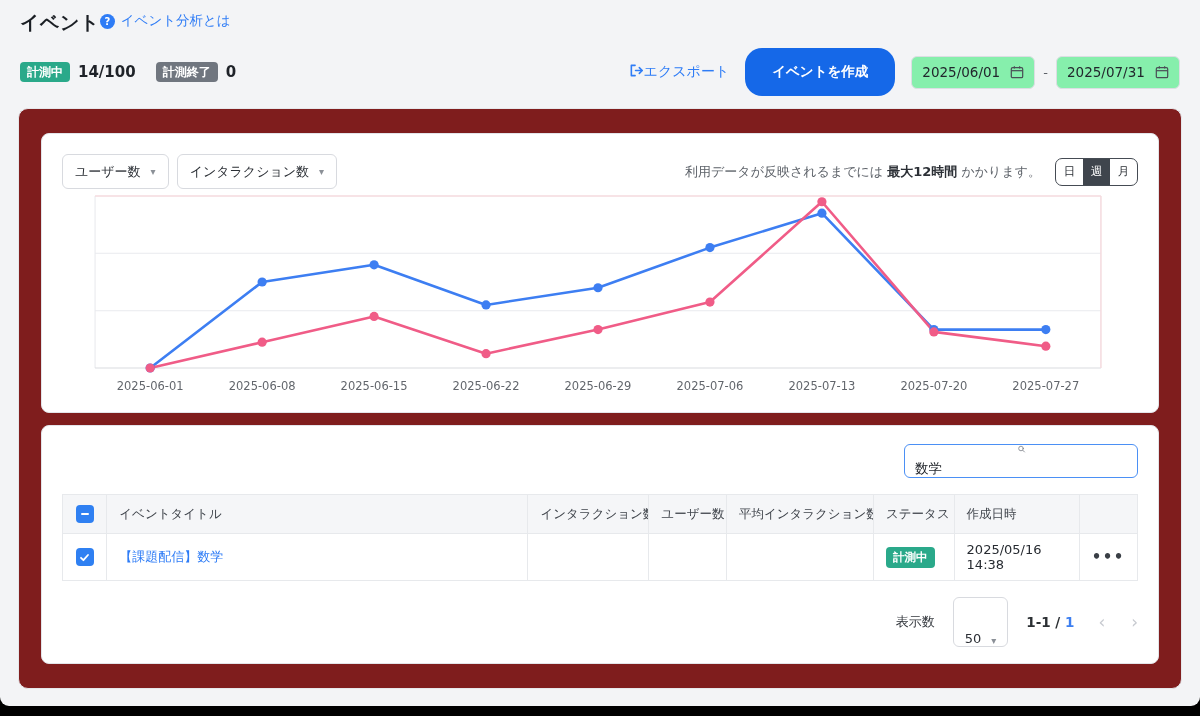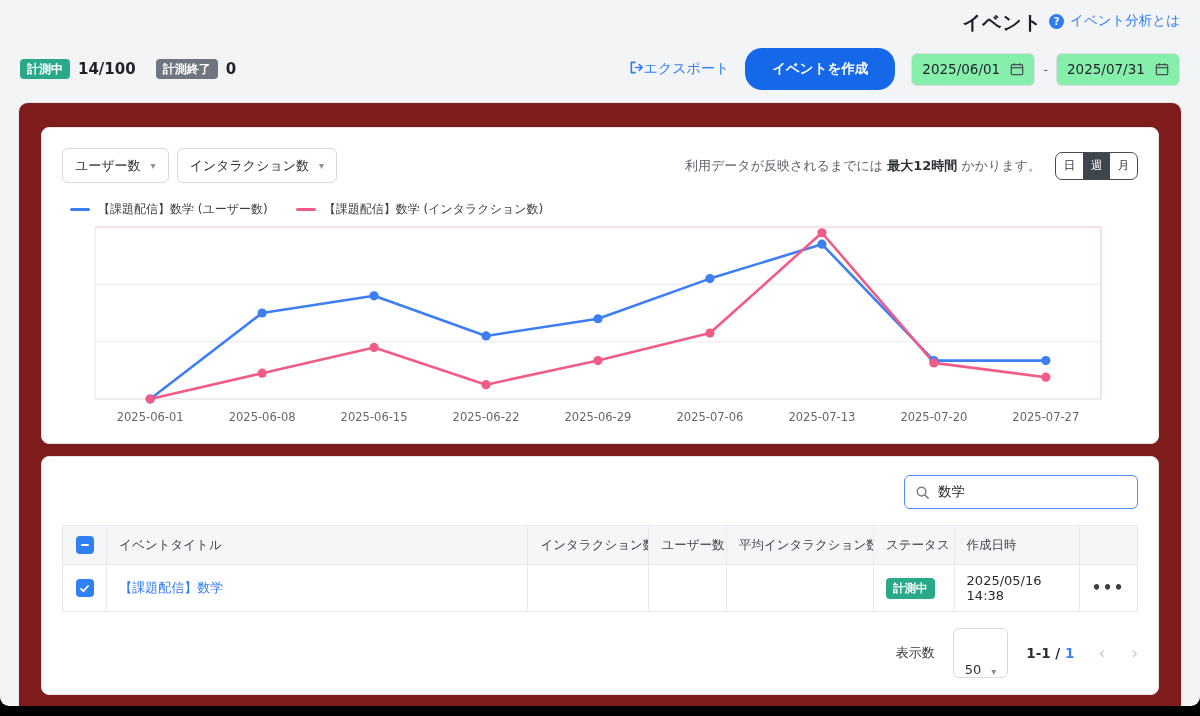--- a/index.html
+++ b/index.html
@@ -2,36 +2,36 @@
 <html><head>
 <meta charset="utf-8">
 <style>
   * { margin:0; padding:0; box-sizing:border-box; }
   html,body { width:1200px; height:716px; }
   body { background:#000; font-family:"DejaVu Sans","Liberation Sans",sans-serif; }
   .screen { position:relative; width:1200px; height:706px; background:#f3f4f6;
             border-bottom-left-radius:9px; border-bottom-right-radius:9px; overflow:hidden; }
 
   
-  .topbar { display:flex; justify-content:flex-end; align-items:flex-start; padding:10px 20px 0;gap:7px; }
+  .topbar { display:flex; justify-content:flex-start; align-items:flex-start; padding:10px 20px 0; }
   .page-title { font-size:19px; font-weight:700; color:#1a1e24; letter-spacing:.5px; }
   .help-link { display:flex; align-items:center; gap:6px; color:#2e7cf6; font-size:13.5px; cursor:pointer; margin-top:2px; }
   .help-icon { width:15px; height:15px; border-radius:50%; background:#2e7cf6; color:#fff;
                font-size:10px; font-weight:700; display:inline-flex; align-items:center; justify-content:center; }
 
   
   .actionbar { display:flex; justify-content:space-between; align-items:center; padding:0 20px; margin-top:12px; }
   .stats { display:flex; align-items:center; gap:8px; }
   .badge { display:inline-block; padding:3px 7px; border-radius:4px; color:#fff; font-size:12px; font-weight:600; line-height:1.2; }
   .badge.green { background:#2aa98a; }
   .badge.gray  { background:#70767f; }
   .stat-val { font-weight:700; font-size:15px; color:#1e2228; margin-right:12px; }
   .actions { display:flex; align-items:center; gap:16px; }
   .export-link { display:flex; align-items:flex-start; gap:0; color:#2e7cf6; font-size:14px; cursor:pointer; }
-  .create-btn { background:#1568e8; color:#fff; border:none; border-radius:17px; height:42px;
+  .create-btn { background:#1568e8; color:#fff; border:none; border-radius:17px; height:48px;
                 padding:0 27px; font-size:13.5px; font-weight:600; font-family:inherit; cursor:pointer; }
   .date-range { display:flex; align-items:center; gap:8px; }
   .date-input { background:#86efac; border:1px solid #dcdee3; border-radius:6px; height:33px; width:124px;
                 display:flex; align-items:center; justify-content:space-between; padding:0 10px;
                 font-size:13.5px; color:#22262c; cursor:pointer; }
   .date-sep { color:#5d6269; font-size:13px; }
 
   
   .outer-card { margin:12px 18px 0; background:#7f1d1d; border:1px solid #e6e7eb; border-radius:10px; padding:24px 22px; }
   .card { background:#fff; border:1px solid #e3e4e9; border-radius:8px; }
@@ -55,21 +55,21 @@
   
   .legend { display:flex; gap:28px; margin:18px 0 4px 8px; }
   .legend-item { display:flex; align-items:center; gap:8px; font-size:12px; color:#3a3f45; }
   .swatch { width:20px; height:3px; border-radius:2px; display:inline-block; }
   .chart-wrap { margin-top:2px; }
   svg text.xlabel { font-size:11.5px; fill:#62666c; font-family:"DejaVu Sans",sans-serif; }
 
   
   .search-row { display:flex; justify-content:flex-end; }
   .search-box { display:flex; align-items:center; gap:8px; width:234px; height:34px;
-                border:1.5px solid #4b90f5; border-radius:6px; background:#fff; padding:0 10px; }
+                border:1.5px solid #4b90f5; border-radius:6px; background:#fff; padding:0 10px;flex-direction:column; }
   .search-box input { border:none; outline:none; flex:1; font-size:13.5px; color:#23272d;
                       font-family:inherit; background:transparent; width:100%; }
   table { width:100%; border-collapse:collapse; table-layout:fixed; margin-top:16px; }
   th, td { border:1px solid #e7e9ec; }
   th { background:#f5f6f8; height:39px; font-size:12.5px; color:#40454c; font-weight:500;
        text-align:left; padding:0 12px; white-space:nowrap; overflow:hidden; }
   td { height:47px; font-size:13px; color:#272b31; padding:0 12px; background:#fff; }
   .cell-center { text-align:center; padding:0; }
   .checkbox { width:18px; height:18px; border-radius:4px; background:#2f80f2; display:inline-flex;
               align-items:center; justify-content:center; cursor:pointer; vertical-align:middle; }
@@ -159,30 +159,20 @@
         <div class="chart-right">
           <span class="note"><span>利用データが反映されるまでには </span><b>最大12時間</b><span> かかります。</span></span>
           <div class="toggle">
               <span class="toggle-opt">日</span>
               <span class="toggle-opt selected">週</span>
               <span class="toggle-opt">月</span>
             </div>
         </div>
       </div>
 
-      <div class="legend">
-          <div class="legend-item">
-            <span class="swatch" style="background: rgb(61, 126, 242);"></span>
-            <span>【課題配信】数学 (ユーザー数)</span>
-          </div>
-          <div class="legend-item">
-            <span class="swatch" style="background: rgb(240, 92, 135);"></span>
-            <span>【課題配信】数学 (インタラクション数)</span>
-          </div>
-        </div>
 
       <div class="chart-wrap">
         <svg id="chart-svg" width="100%" height="207" viewBox="0 0 1074 207" preserveAspectRatio="none">
             <line x1="33" y1="5" x2="33" y2="177" stroke="#e7e8ec" stroke-width="1"></line>
             <line x1="33" y1="119.66666666666667" x2="1037" y2="119.66666666666667" stroke="#e9eaee" stroke-width="1"></line>
             <line x1="33" y1="62.33333333333334" x2="1037" y2="62.33333333333334" stroke="#e9eaee" stroke-width="1"></line>
             <line x1="33" y1="177" x2="1037" y2="177" stroke="#d9dbdf" stroke-width="1"></line>
             <line x1="33" y1="5" x2="1037" y2="5" stroke="#f4dade" stroke-width="1.5"></line>
             <line x1="1037" y1="5" x2="1037" y2="177" stroke="#f4dade" stroke-width="1.5"></line>
             <polyline points="88,177 199.75,91 311.5,73.8 423.25,113.93333333333334 535,96.73333333333335 646.75,56.599999999999994 758.5,22.19999999999999 870.25,138.58666666666667 982,138.58666666666667" fill="none" stroke="#3d7ef2" stroke-width="2.6" stroke-linejoin="round" stroke-linecap="round"></polyline>

